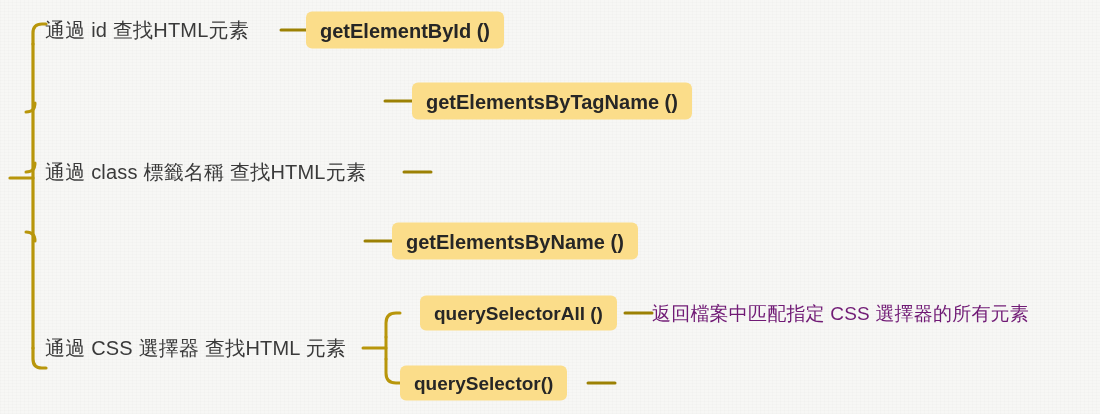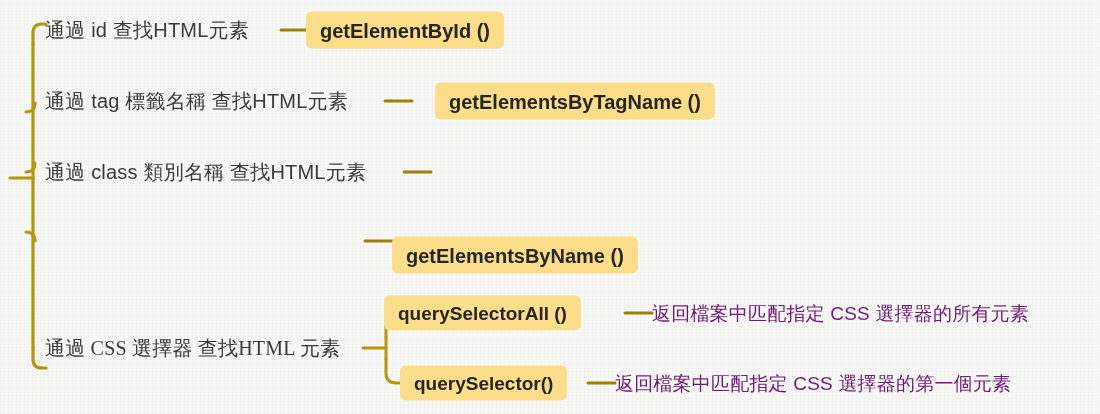--- a/index.html
+++ b/index.html
@@ -117,28 +117,26 @@
     </g>
 
     <line x1="625" y1="313" x2="652" y2="313" stroke="#9c8104" stroke-width="3" stroke-linecap="round"></line>
 
     <line x1="588" y1="383" x2="615" y2="383" stroke="#9c8104" stroke-width="3" stroke-linecap="round"></line>
   </svg>
 
   <div class="node-label" style="left:45px; top:30px;">通過 id 查找HTML元素</div>
   <div class="badge" style="left:306px; top:30px;">getElementById ()</div>
 
-  <div class="node-label" style="left:45px; top:101px;">通過 tag 標籤名稱 查找HTML元素</div>
-  <div class="badge" style="left:435px; top:101px;">getElementsByTagName ()</div>
+  <div class="badge" style="left:412px; top:101px;">getElementsByTagName ()</div>
 
-  <div class="node-label" style="left:45px; top:172px;">通過 class 類別名稱 查找HTML元素</div>
+  <div class="node-label" style="left:45px; top:172px;">通過 class 標籤名稱 查找HTML元素</div>
 
-  <div class="badge" style="left:392px; top:241px;margin-top:14px;">getElementsByName ()</div>
+  <div class="badge" style="left:392px; top:241px;">getElementsByName ()</div>
 
-  <div class="node-label" style="left:45px; top:348px;font-family:Liberation Serif, serif;">通過 CSS 選擇器 查找HTML 元素</div>
+  <div class="node-label" style="left:45px; top:348px;">通過 CSS 選擇器 查找HTML 元素</div>
 
-  <div class="badge small" style="left:384px; top:313px;">querySelectorAll ()</div>
+  <div class="badge small" style="left:420px; top:313px;">querySelectorAll ()</div>
   <div class="desc-label" style="left:652px; top:313px;">返回檔案中匹配指定 CSS 選擇器的所有元素</div>
 
   <div class="badge small" style="left:400px; top:383px;text-align:right;">querySelector()</div>
-  <div class="desc-label" style="left:615px; top:383px;">返回檔案中匹配指定 CSS 選擇器的第一個元素</div>
 
 </div>
 
 </body></html>

